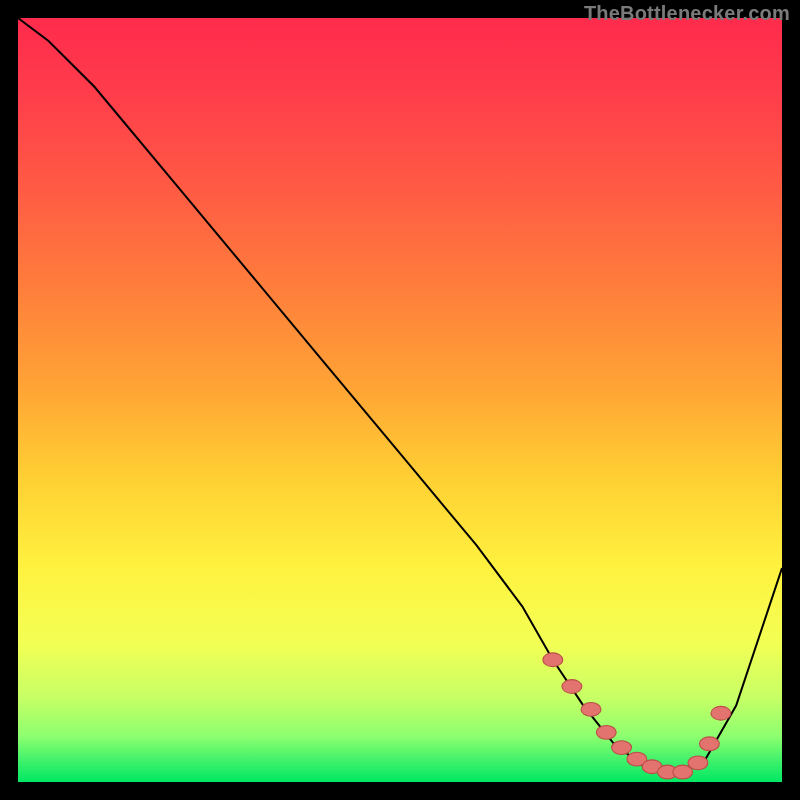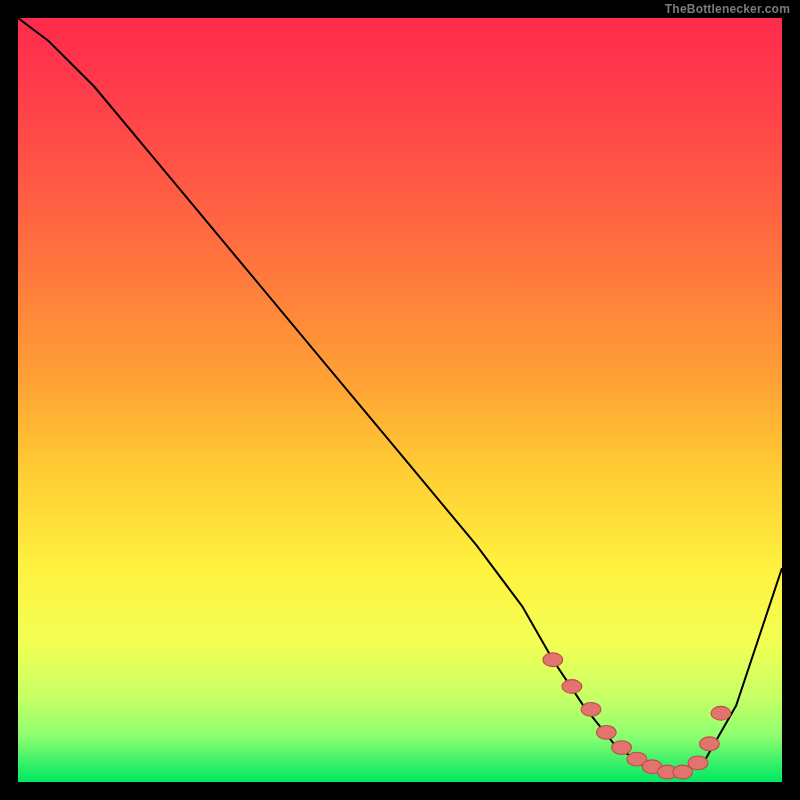--- a/index.html
+++ b/index.html
@@ -38,21 +38,21 @@
     position: absolute;
     left: 0;
     top: 0;
     width: 100%;
     height: 100%;
   }
   .watermark {
     position: absolute;
     top: 2px;
     right: 10px;
-    font-size: 12px;
+    font-size: 20px;
     font-weight: 600;
     color: #7a7a7a;
     letter-spacing: 0.2px;
     user-select: none;
   }
 </style>
 </head>
 <body>
 
 <div class="frame">

